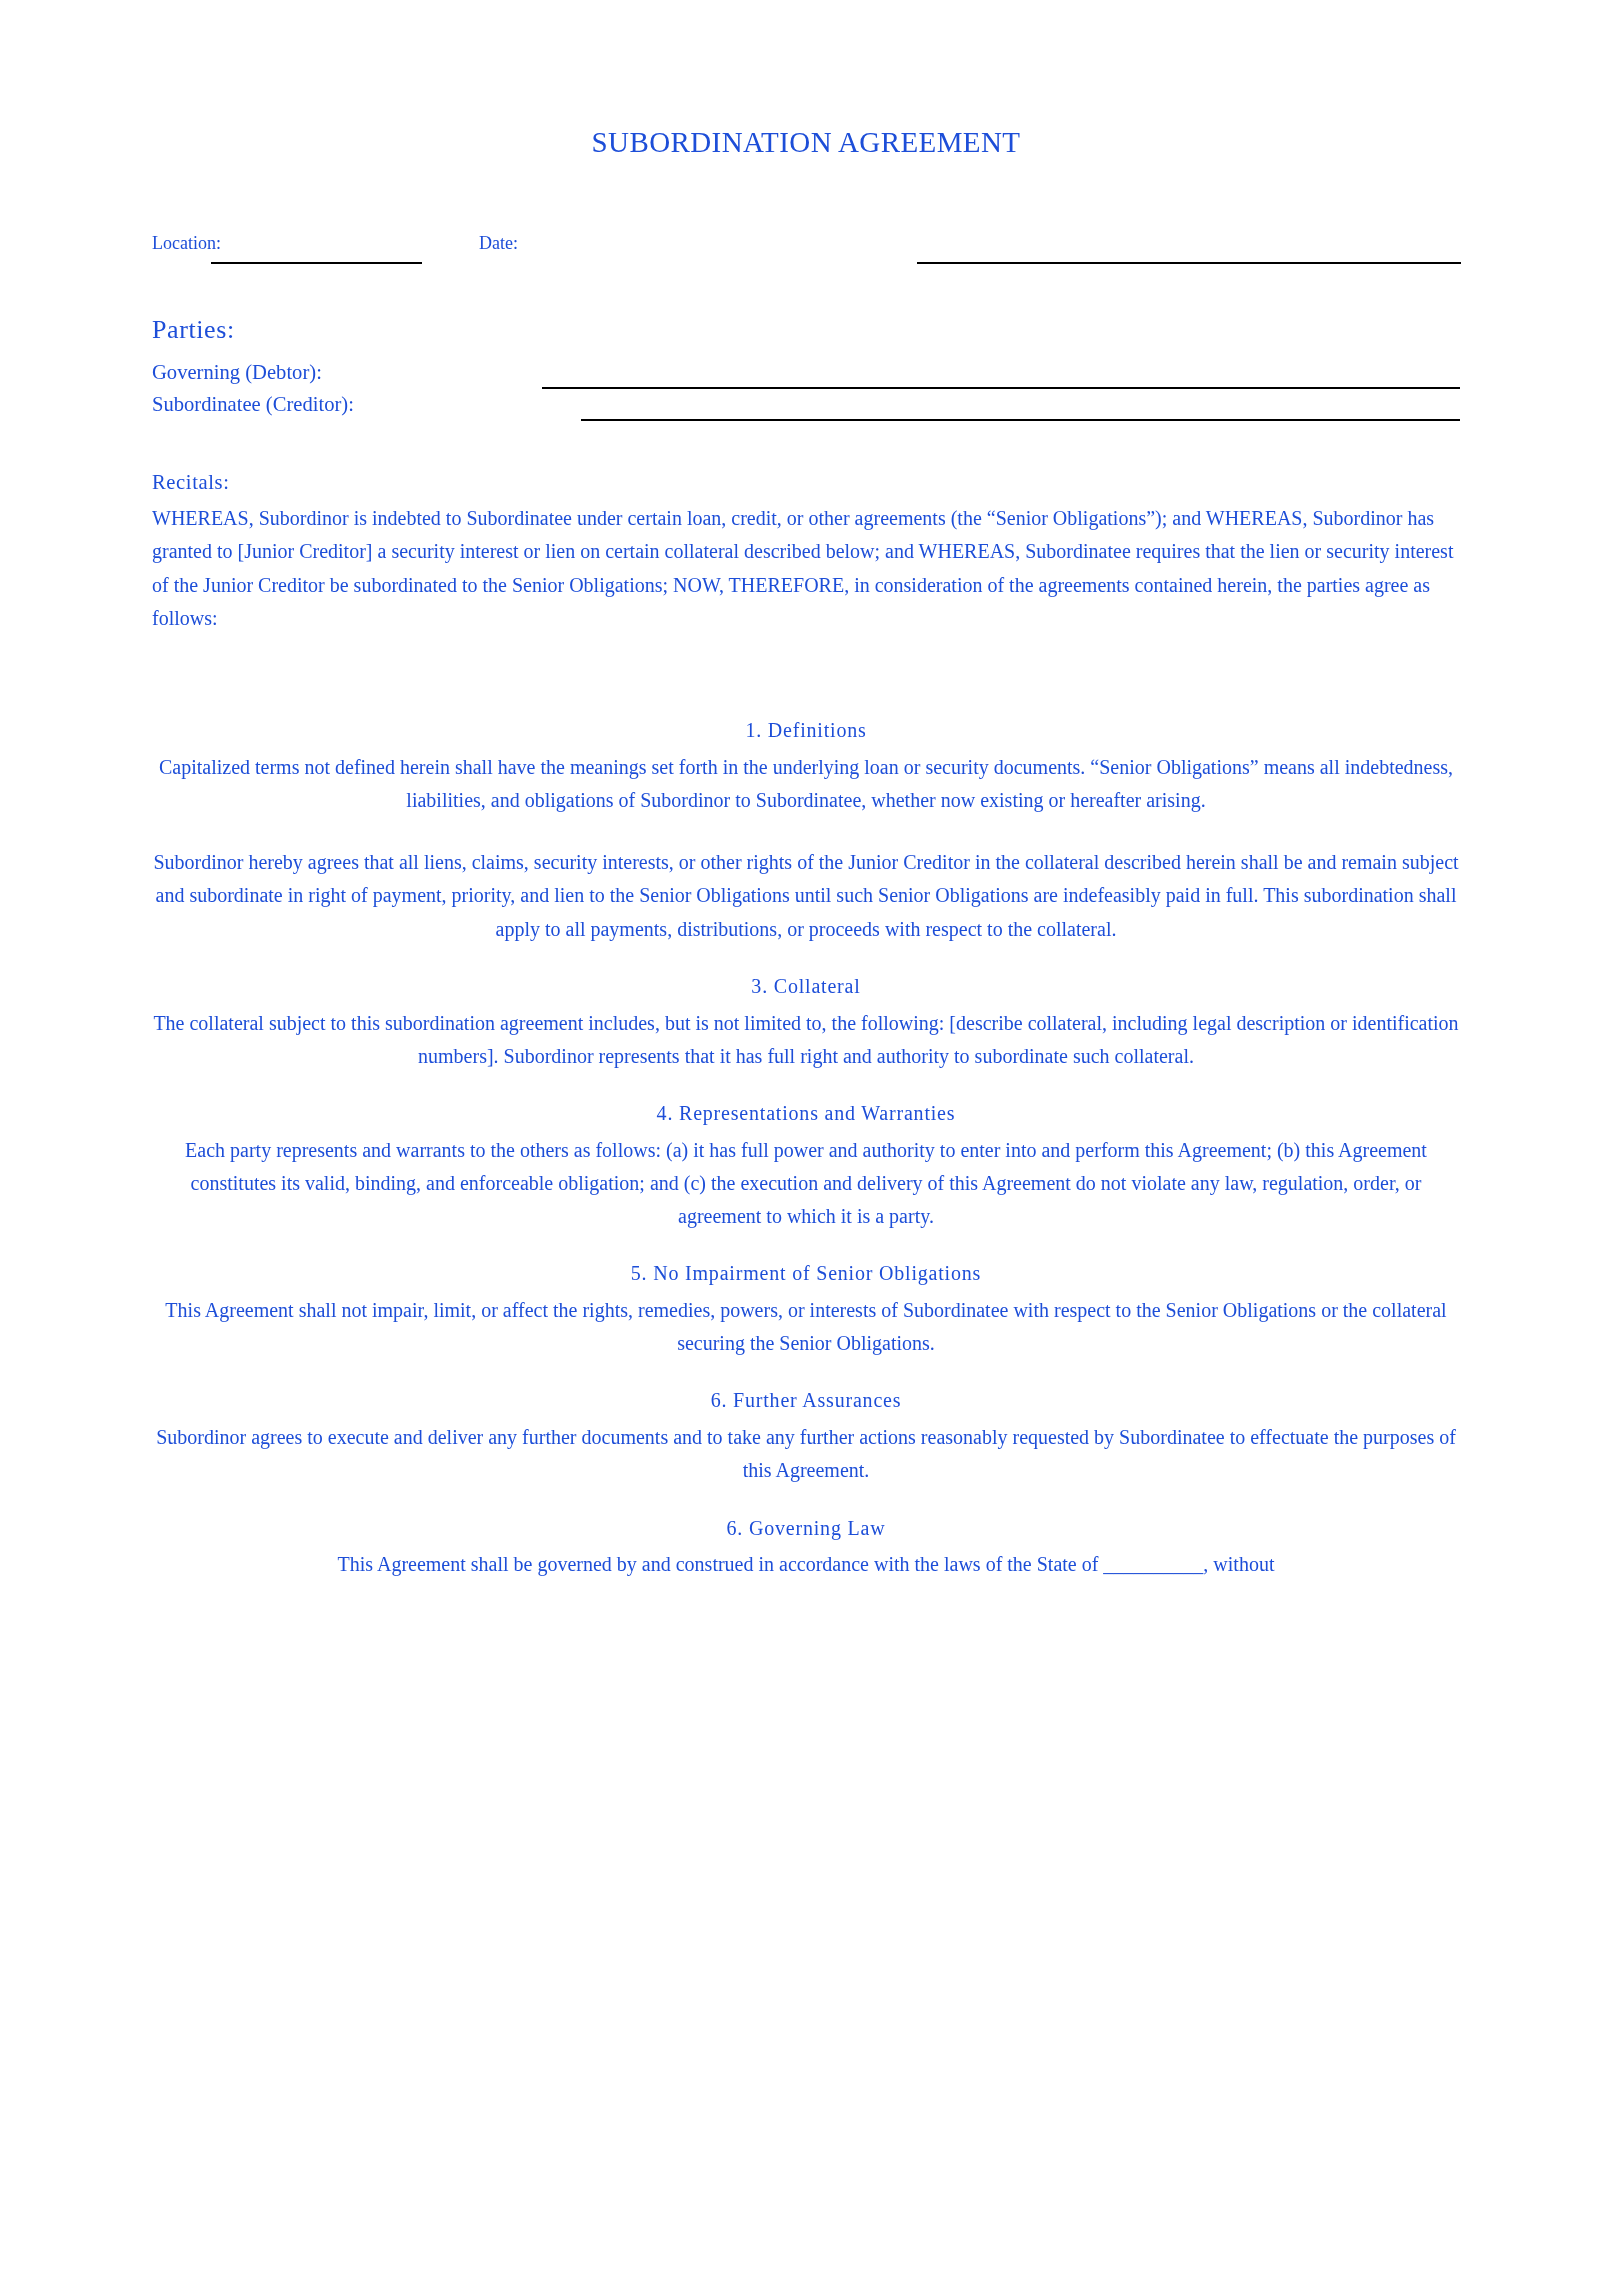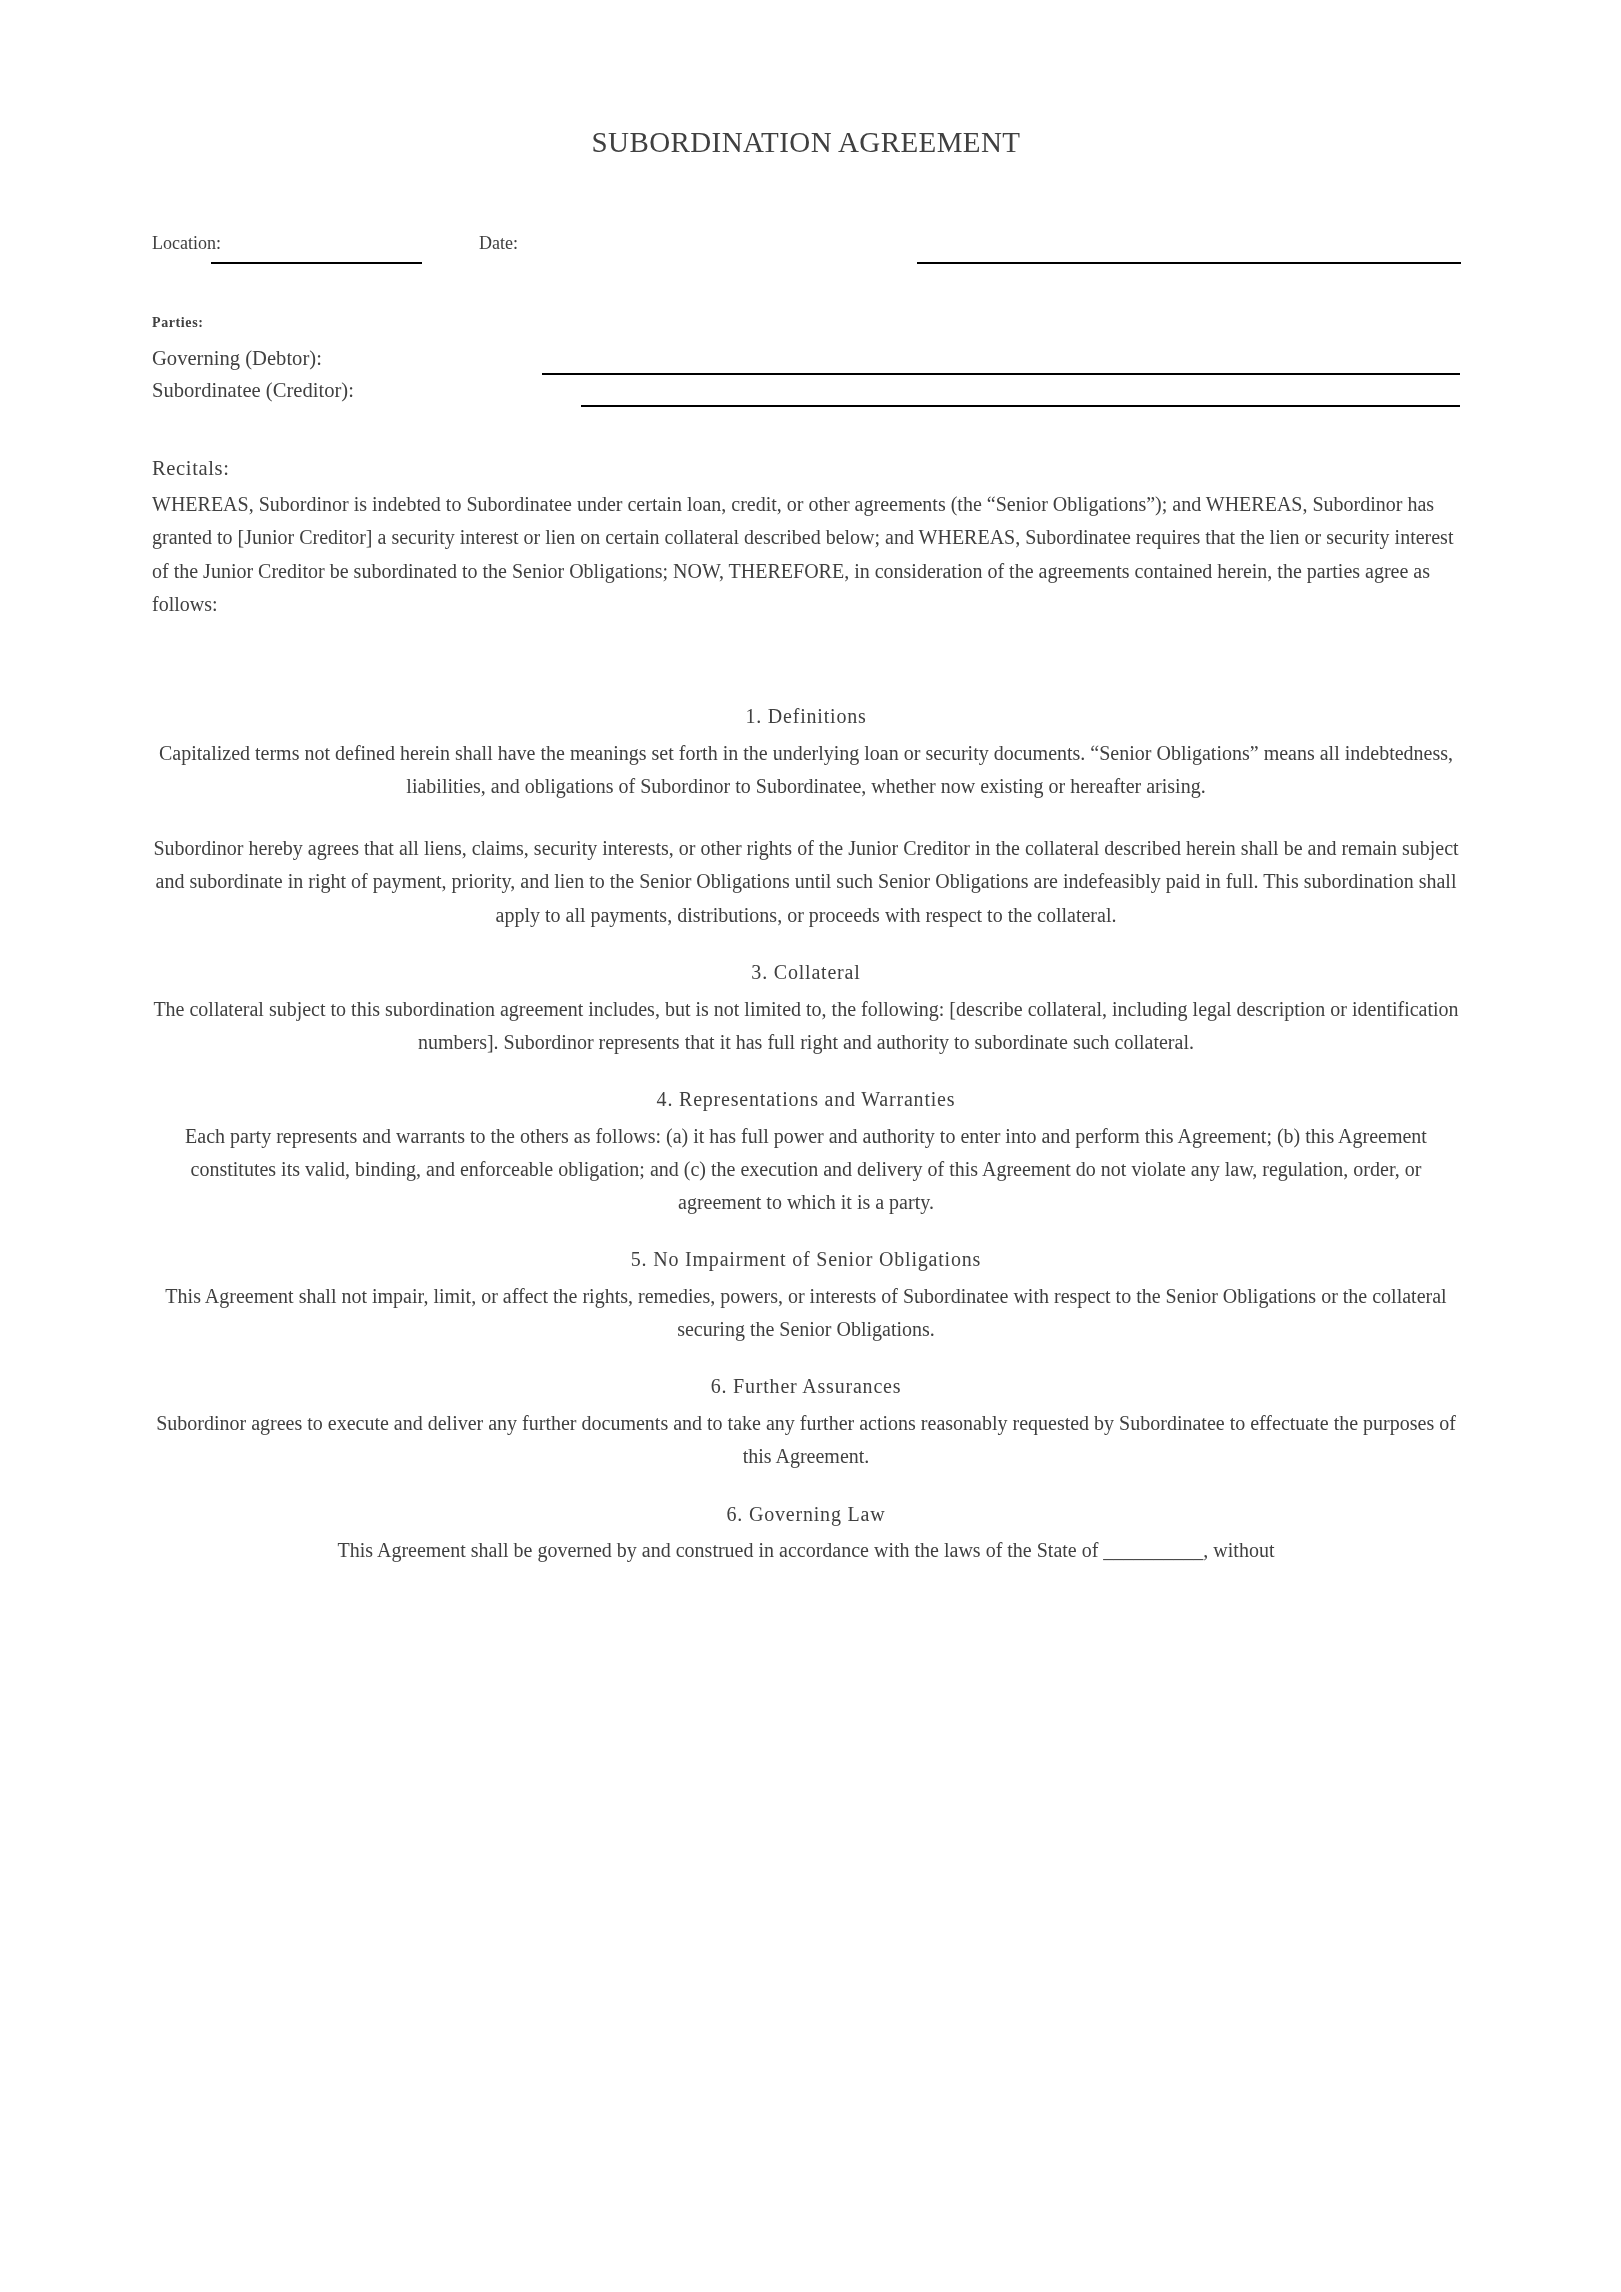--- a/index.html
+++ b/index.html
@@ -9,21 +9,21 @@
     background: #ffffff;
   }
 
   .page {
     position: relative;
     width: 1621px;
     height: 2293px;
     margin: 0 auto;
     background: #ffffff;
     font-family: "Liberation Serif", "DejaVu Serif", serif;
-    color: #404040;
+    color: #1d4ed8;
     overflow: hidden;
     box-sizing: border-box;
   }
 
   .content {
     position: absolute;
     left: 152px;
     top: 0;
     width: 1308px;
   }
@@ -62,24 +62,24 @@
   .rule-location { left: 59px;  width: 211px; top: 29px; }
   .rule-date     { left: 765px; width: 544px; top: 29px; }
 
   
   .parties-block {
     position: relative;
     margin-top: 39px;
     font-size: 20.6px;
   }
   .block-heading {
-    font-size: 14px;
+    font-size: 26px;
     letter-spacing: 0.6px;
     margin: 0 0 16.7px 0;
-    font-weight: bold;
+    font-weight: normal;
   }
   .party-row {
     position: relative;
     height: 32px;
   }
   .party-label {
     position: absolute;
     left: 0;
     top: 0;
     white-space: nowrap;

